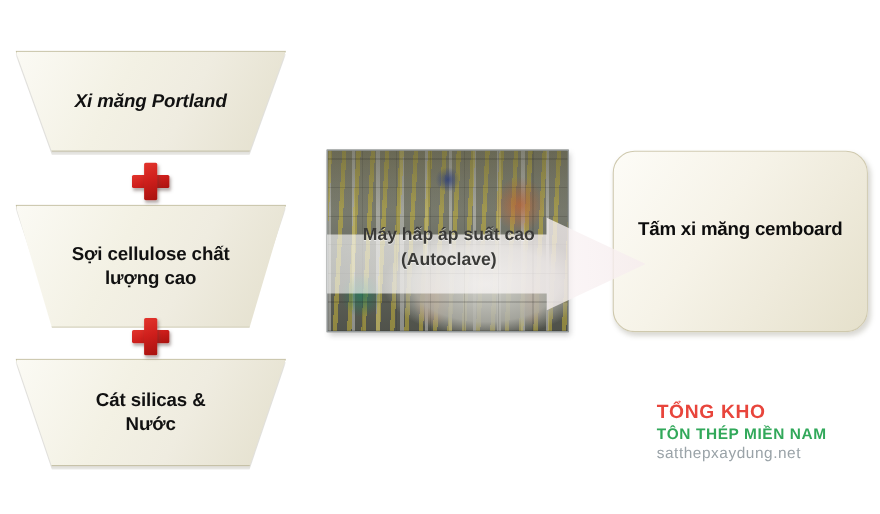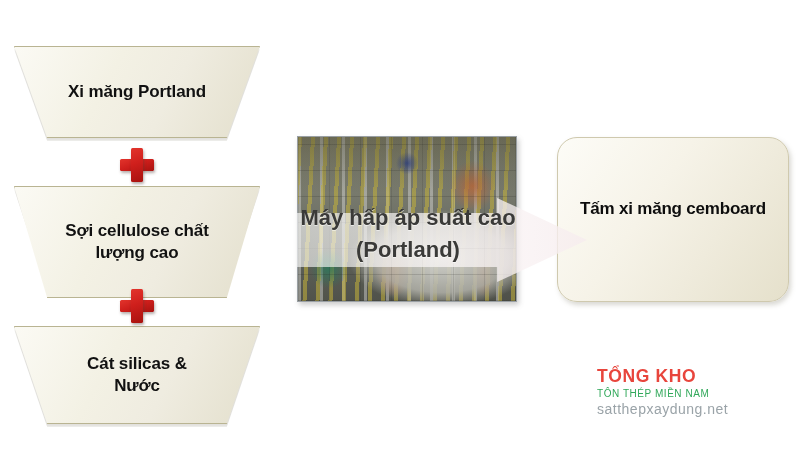--- a/index.html
+++ b/index.html
@@ -41,21 +41,21 @@
     background: linear-gradient(118deg,
                 #fbfaf4 0%,
                 #f3f1e4 38%,
                 #efece0 62%,
                 #e3dfcc 100%);
     border: 1px solid #b9b492;
     -webkit-clip-path: polygon(0% 0%, 100% 0%, 86.5% 100%, 13.5% 100%);
     clip-path: polygon(0% 0%, 100% 0%, 86.5% 100%, 13.5% 100%);
     padding: 0 34px;
   }
-  .funnel-1 { top: 46px;  height: 92px; }
+  .funnel-1 { top: 46px;  height: 92px; font-style: italic; }
   .funnel-2 { top: 186px; height: 112px; }
   .funnel-3 { top: 326px; height: 98px; }
 
   .funnel-shadow {
     position: absolute;
     left: 14px;
     width: 246px;
     background: rgba(120,116,96,0.22);
     -webkit-clip-path: polygon(0% 0%, 100% 0%, 86.5% 100%, 13.5% 100%);
     clip-path: polygon(0% 0%, 100% 0%, 86.5% 100%, 13.5% 100%);
@@ -166,21 +166,21 @@
     clip-path: polygon(0% 18%, 69% 18%, 69% 0%, 100% 50%, 69% 100%, 69% 82%, 0% 82%);
   }
   .arrow-label {
     position: absolute;
     left: 0;
     top: 4px;
     width: 222px;
     text-align: center;
     color: #3a3a38;
     font-weight: bold;
-    font-size: 22px;
+    font-size: 16px;
     line-height: 1.45;
     z-index: 6;
     text-shadow: 0 1px 0 rgba(255,255,255,0.55);
   }
 
   
   .result-panel {
     position: absolute;
     left: 557px;
     top: 137px;
@@ -255,22 +255,22 @@
     line-height: 1;
   }
   .logo-line1 {
     color: #e8453c;
     font-weight: bold;
     font-size: 17.5px;
     letter-spacing: 0.6px;
   }
   .logo-line2 {
     color: #31a85a;
-    font-weight: normal;
-    font-size: 10px;
+    font-weight: bold;
+    font-size: 14px;
     letter-spacing: 0.55px;
     margin-top: 3px;
   }
   .logo-line3 {
     color: #9aa3a8;
     font-size: 14px;
     letter-spacing: 0.5px;
     margin-top: 3px;
   }
 </style>
@@ -316,21 +316,21 @@
   <div class="photo-wrap">
     <div class="photo"></div>
     <div class="photo-dark-top"></div>
     <div class="photo-grid"></div>
   </div>
 
   <div class="arrow-overlay">
     <div class="arrow-shape"></div>
     <div class="arrow-label">
       <div>Máy hấp áp suất cao</div>
-      <div>(Portland)</div>
+      <div>(Autoclave)</div>
     </div>
   </div>
 
   <div class="result-panel">
     <div class="result-title">Tấm xi măng cemboard</div>
   </div>
 
   <div class="logo">
     <div class="logo-text">
       <div class="logo-line1">TỔNG KHO</div>

